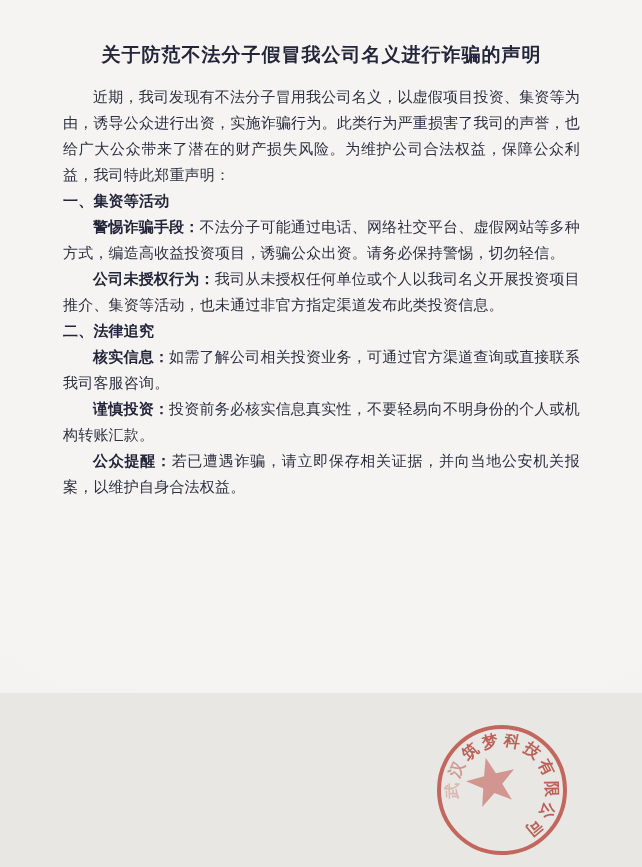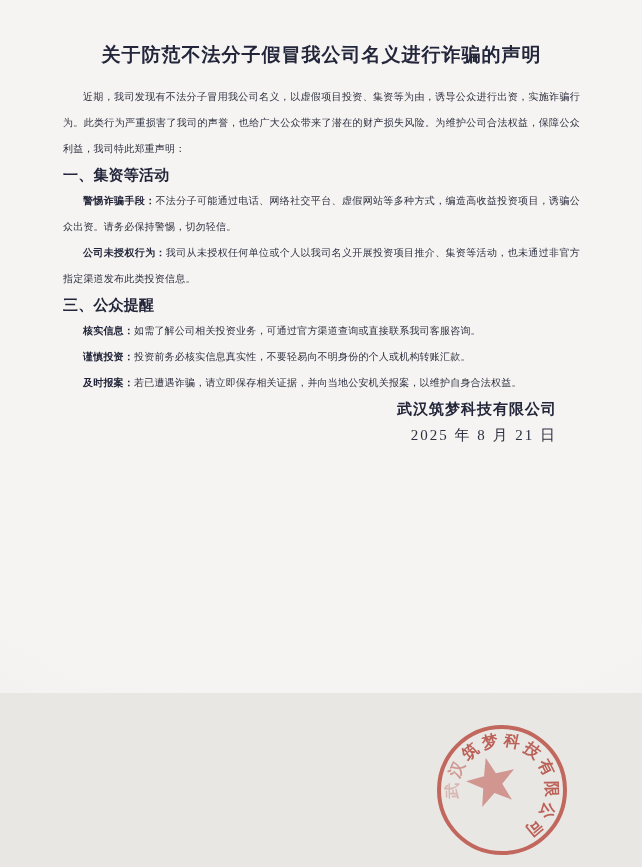--- a/index.html
+++ b/index.html
@@ -22,21 +22,21 @@
     margin:0 0 14px 0;
     font-size:19px;
     line-height:30px;
     font-weight:700;
     text-align:center;
     letter-spacing:1px;
     color:#23263a;
   }
   p.para{
     margin:0;
-    font-size:10px;
+    font-size:15px;
     line-height:26px;
     text-align:justify;
     text-indent:2em;
     letter-spacing:0.2px;
     color:#2d3040;
   }
   h2.sec{
     margin:0;
     font-size:15px;
     line-height:26px;
@@ -79,30 +79,26 @@
 <div class="page">
 
   <h1 class="title">关于防范不法分子假冒我公司名义进行诈骗的声明</h1>
 
   <p class="para">近期，我司发现有不法分子冒用我公司名义，以虚假项目投资、集资等为由，诱导公众进行出资，实施诈骗行为。此类行为严重损害了我司的声誉，也给广大公众带来了潜在的财产损失风险。为维护公司合法权益，保障公众利益，我司特此郑重声明：</p>
 
   <h2 class="sec">一、集资等活动</h2>
   <p class="para"><span class="lead">警惕诈骗手段：</span><span>不法分子可能通过电话、网络社交平台、虚假网站等多种方式，编造高收益投资项目，诱骗公众出资。请务必保持警惕，切勿轻信。</span></p>
   <p class="para"><span class="lead">公司未授权行为：</span><span>我司从未授权任何单位或个人以我司名义开展投资项目推介、集资等活动，也未通过非官方指定渠道发布此类投资信息。</span></p>
 
+  <h2 class="sec">二、法律追究</h2>
 
-  <h2 class="sec">三、公众提醒</h2>
   <p class="para"><span class="lead">核实信息：</span><span>如需了解公司相关投资业务，可通过官方渠道查询或直接联系我司客服咨询。</span></p>
   <p class="para"><span class="lead">谨慎投资：</span><span>投资前务必核实信息真实性，不要轻易向不明身份的个人或机构转账汇款。</span></p>
-  <p class="para"><span class="lead">及时报案：</span><span>若已遭遇诈骗，请立即保存相关证据，并向当地公安机关报案，以维护自身合法权益。</span></p>
+  <p class="para"><span class="lead">公众提醒：</span><span>若已遭遇诈骗，请立即保存相关证据，并向当地公安机关报案，以维护自身合法权益。</span></p>
 
-  <div class="sig">
-    <div class="company">武汉筑梦科技有限公司</div>
-    <div class="date">2025 年 8 月 21 日</div>
-  </div>
 
   <svg class="stamp" viewBox="-124 -124 248 248" xmlns="http://www.w3.org/2000/svg" aria-hidden="true">
     <circle class="ring" cx="0" cy="0" r="63"></circle>
     <path class="star" transform="translate(-10,-7) rotate(-14)" d="M0,-26 L-6.1,-8.4 L-24.7,-8 L-9.8,3.1 L-15.3,21 L0,10.3 L15.3,21 L9.8,3.1 L24.7,-8 L6.1,-8.4 Z"></path>
     <text class="f-weak1" transform="translate(-50,0.9) rotate(-91)">武</text>
     <text class="f-weak2" transform="translate(-45.4,-20.9) rotate(-65)">汉</text>
     <text transform="translate(-31.9,-38.5) rotate(-40)">筑</text>
     <text transform="translate(-12,-48.5) rotate(-14)">梦</text>
     <text transform="translate(10.2,-48.9) rotate(12)">科</text>
     <text transform="translate(30.4,-39.7) rotate(37)">技</text>

